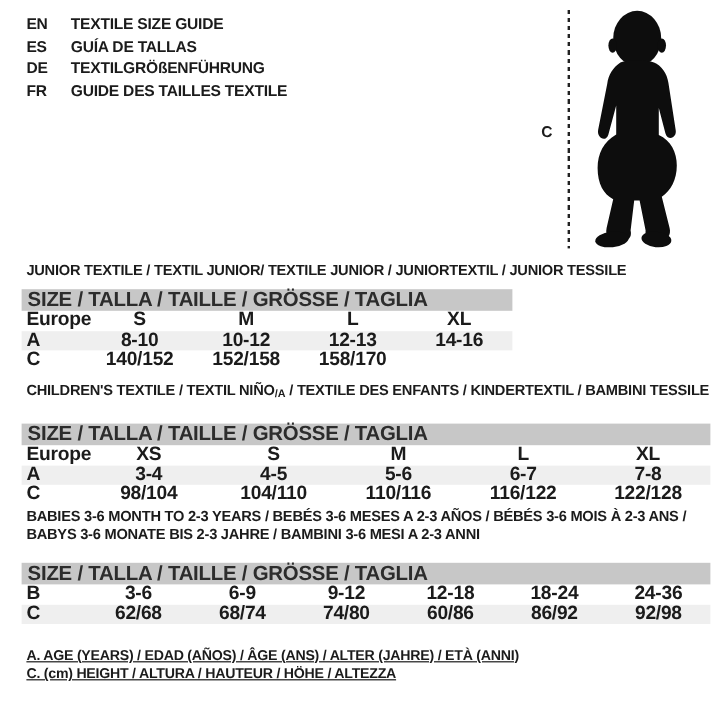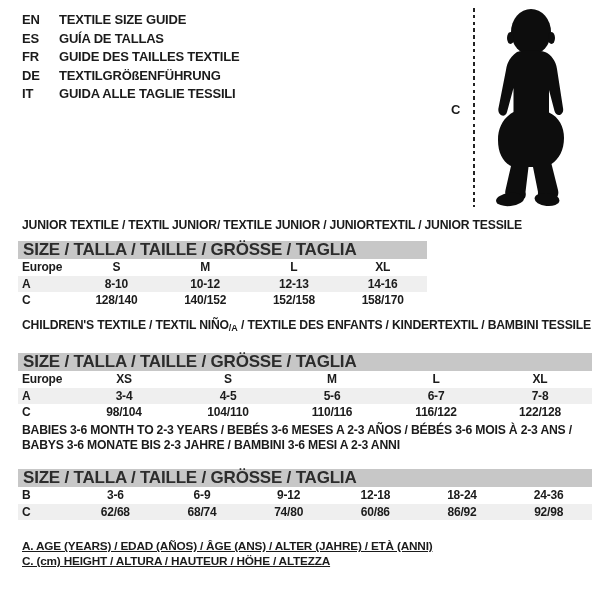--- a/index.html
+++ b/index.html
@@ -28,21 +28,21 @@
   .sec-0 .section-title{margin-bottom:9px;}
   .sec-1 .section-title{margin-bottom:18px;}
   .sec-2 .section-title{line-height:15px;margin-bottom:16px;}
   .title-sub{font-size:9px;vertical-align:-2px;letter-spacing:0;}
   .size-table{width:574px;}
   .sec-0 .size-table{width:409px;}
   .table-header{
     background:var(--bar,#c7c7c7);height:18px;line-height:17px;
     padding-left:5px;font-size:17px;color:#2c2c2c;
   }
-  .table-row{display:grid;height:16.5px;line-height:16.5px;font-size:12px;align-items:center;}
+  .table-row{display:grid;height:16.5px;line-height:16.5px;font-size:16px;align-items:center;}
   .table-row.stripe{background:var(--stripe,#efefef);}
   .row-label{padding-left:4px;text-align:left;}
   .cell{text-align:center;}
   
   .legend{position:absolute;left:22px;top:539px;text-decoration:underline;}
   .legend-line{font-size:11.8px;line-height:15.4px;white-space:nowrap;}
 </style>
 </head>
 <body>
 
@@ -51,30 +51,26 @@
   <div class="langs" id="langs">
       <div class="lang-row">
         <span class="lang-code">EN</span>
         <span class="lang-title">TEXTILE SIZE GUIDE</span>
       </div>
       <div class="lang-row">
         <span class="lang-code">ES</span>
         <span class="lang-title">GUÍA DE TALLAS</span>
       </div>
       <div class="lang-row">
-        <span class="lang-code">FR</span>
-        <span class="lang-title">GUIDE DES TAILLES TEXTILE</span>
-      </div>
-      <div class="lang-row">
         <span class="lang-code">DE</span>
         <span class="lang-title">TEXTILGRÖßENFÜHRUNG</span>
       </div>
       <div class="lang-row">
-        <span class="lang-code">IT</span>
-        <span class="lang-title">GUIDA ALLE TAGLIE TESSILI</span>
+        <span class="lang-code">FR</span>
+        <span class="lang-title">GUIDE DES TAILLES TEXTILE</span>
       </div>
     </div>
 
   <div class="measure-line"></div>
   <div class="measure-label">C</div>
 
   <svg class="silhouette" viewBox="0 0 100 202" aria-hidden="true">
     <g fill="#0d0d0d">
       <ellipse cx="50" cy="27" rx="20" ry="23"></ellipse>
       <ellipse cx="29.5" cy="33" rx="3.5" ry="6"></ellipse>
@@ -99,21 +95,20 @@
           </div>
           <div class="table-row stripe" style="grid-template-columns: 54px repeat(4, 1fr);">
             <span class="row-label">A</span>
             <span class="cell">8-10</span>
             <span class="cell">10-12</span>
             <span class="cell">12-13</span>
             <span class="cell">14-16</span>
           </div>
           <div class="table-row" style="grid-template-columns: 54px repeat(4, 1fr);">
             <span class="row-label">C</span>
-            <span class="cell">128/140</span>
             <span class="cell">140/152</span>
             <span class="cell">152/158</span>
             <span class="cell">158/170</span>
           </div>
         </div>
       </div>
       <div class="section sec-1">
         <div class="section-title"><span>CHILDREN'S TEXTILE / TEXTIL NIÑO</span><span class="title-sub">/A</span><span> / TEXTILE DES ENFANTS / KINDERTEXTIL / BAMBINI TESSILE</span></div>
         <div class="size-table">
           <div class="table-header">SIZE / TALLA / TAILLE / GRÖSSE / TAGLIA</div>

